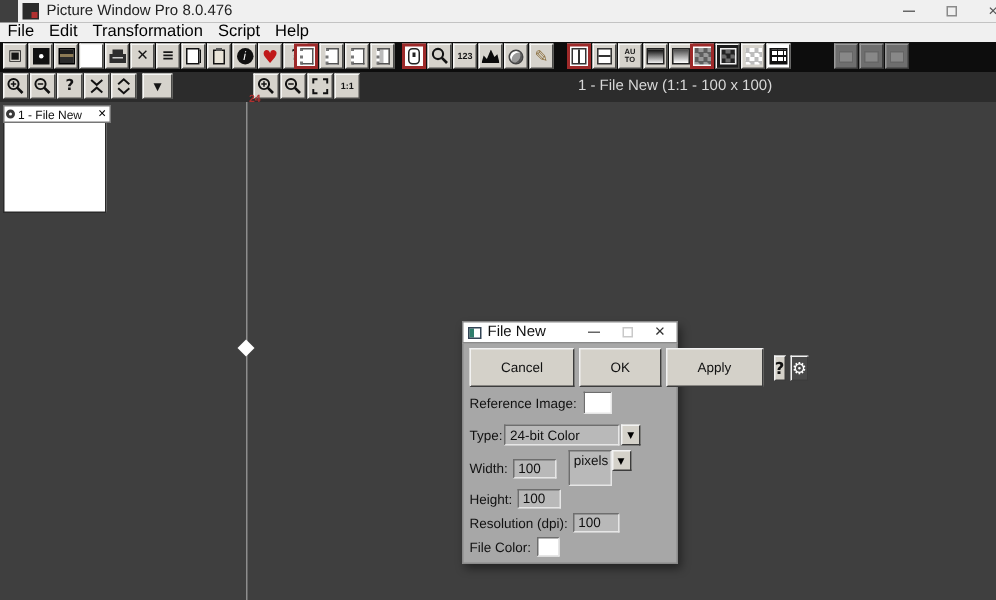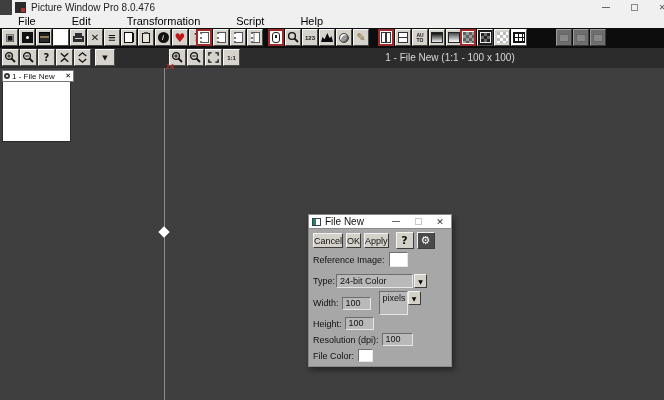--- a/index.html
+++ b/index.html
@@ -24,21 +24,21 @@
   .win-btn { width:28px; height:15px; display:flex; align-items:center; justify-content:center; background:transparent; border:none; cursor:pointer; }
   .ic-minline { width:8px; height:1px; background:#666; }
   .ic-maxbox { width:7px; height:7px; border:1px solid #8a8a8a; }
   .ic-x { font-size:8px; color:#555; font-family:"DejaVu Sans",sans-serif; }
 
   
   .menubar {
     position:absolute; left:0; top:15px; width:664px; height:13px;
     background:#f0f0f0; display:flex; align-items:center; font-size:11px; color:#111;
   }
-  .menu-item { padding:0 18px; line-height:13px; cursor:pointer; background:transparent; border:none; font-size:11px; }
+  .menu-item { padding:0 5px; line-height:13px; cursor:pointer; background:transparent; border:none; font-size:11px; }
 
   
   .toolbar1 { position:absolute; left:0; top:28px; width:664px; height:20px; background:#0d0d0d; }
   .tgroup { position:absolute; top:1px; display:flex; gap:1px; }
   .tbtn {
     width:16px; height:17px; padding:0; display:flex; align-items:center; justify-content:center;
     background:#d6d3cc; border:1px solid; border-color:#f7f7f5 #4a4a48 #4a4a48 #f7f7f5;
     font-size:10px; color:#151515; cursor:pointer; position:relative; flex:0 0 auto;
   }
   .tbtn.sel { border:2px solid #9e2a2a; background:#fdfdfd; }
@@ -103,21 +103,21 @@
   
   .dialog { position:absolute; left:308px; top:146px; width:144px; box-shadow:2px 3px 6px rgba(0,0,0,.45); }
   .dlg-title { height:15px; background:#fff; border:1px solid #8a8a8a; display:flex; align-items:center; font-size:10px; color:#111; }
   .dlg-icon { width:9px; height:8px; border:1px solid #345; background:linear-gradient(90deg,#2e7d6b 0 45%,#fff 45%); margin:0 4px 0 3px; flex:0 0 auto; }
   .dlg-controls { margin-left:auto; display:flex; align-items:center; }
   .dlg-ctl { width:22px; height:14px; border:none; background:transparent; display:flex; align-items:center; justify-content:center; cursor:pointer; }
   .dlg-body { background:#a7a7a7; border:1px solid #8a8a8a; border-top:none; padding:2px 4px 4px; }
   .drow { display:flex; align-items:center; }
   .dlabel { font-size:9px; color:#111; white-space:nowrap; }
   .dbtn {
-    font-size:9px; color:#111; background:#d4d1c9; padding:1px 0; height:15px;
+    font-size:9px; color:#111; background:#d4d1c9; padding:1px 20px; height:26px;
     border:1px solid; border-color:#f2f2f2 #3c3c3c #3c3c3c #f2f2f2; cursor:pointer;
   }
   .dbtn.sq { width:18px; height:17px; font-weight:bold; font-size:11px; padding:0; }
   .dbtn.gear { background:#4a4a4a; color:#fff; font-size:11px; }
   .dfield {
     height:13px; background:#b9b9b9; border:1px solid; border-color:#6e6e6e #e6e6e6 #e6e6e6 #6e6e6e;
     font-size:9px; color:#111; padding:0 3px; line-height:11px; overflow:hidden; white-space:nowrap;
   }
   .darrow {
     width:13px; height:14px; background:#d4d1c9; border:1px solid; border-color:#f2f2f2 #3c3c3c #3c3c3c #f2f2f2;

